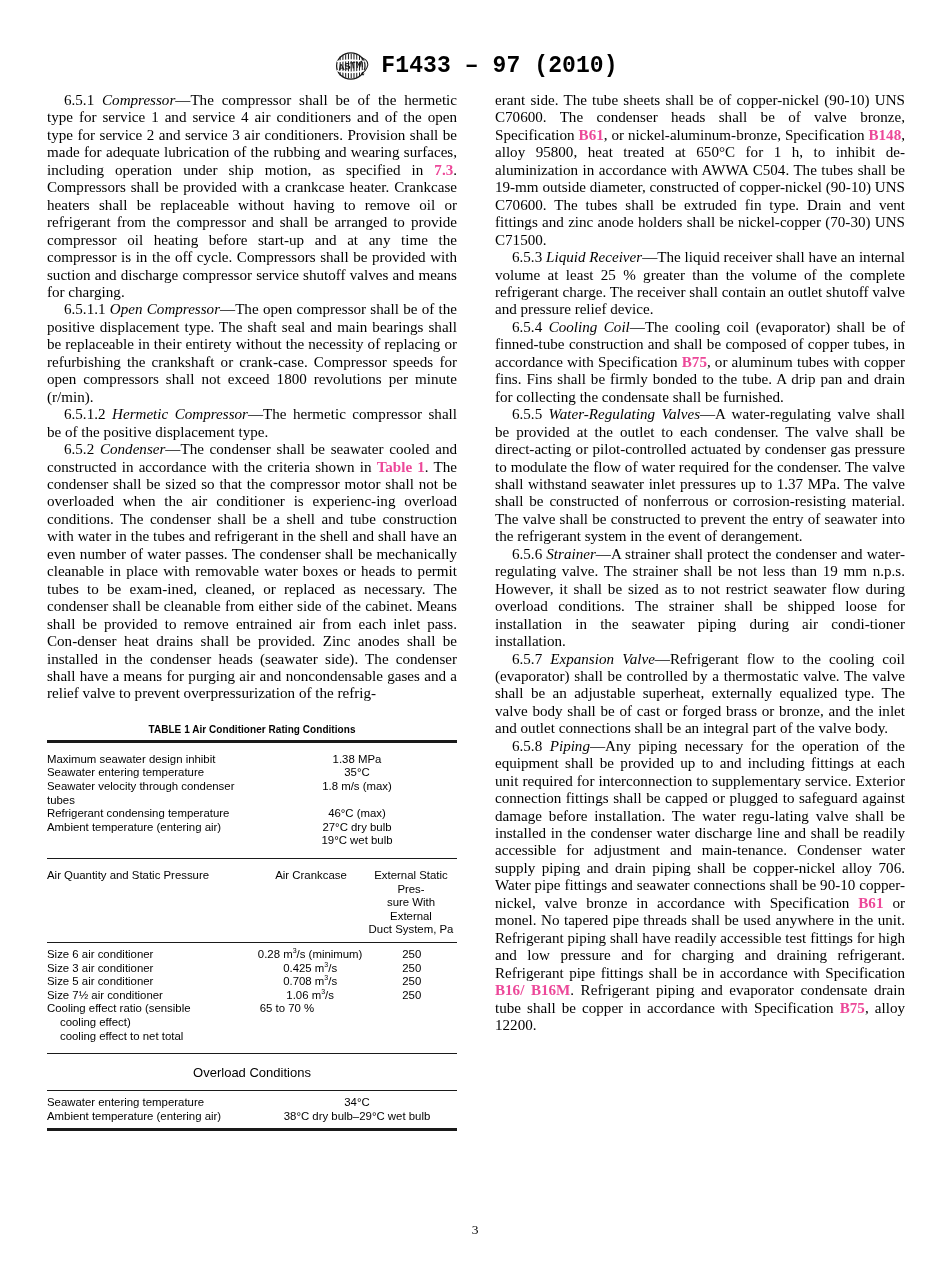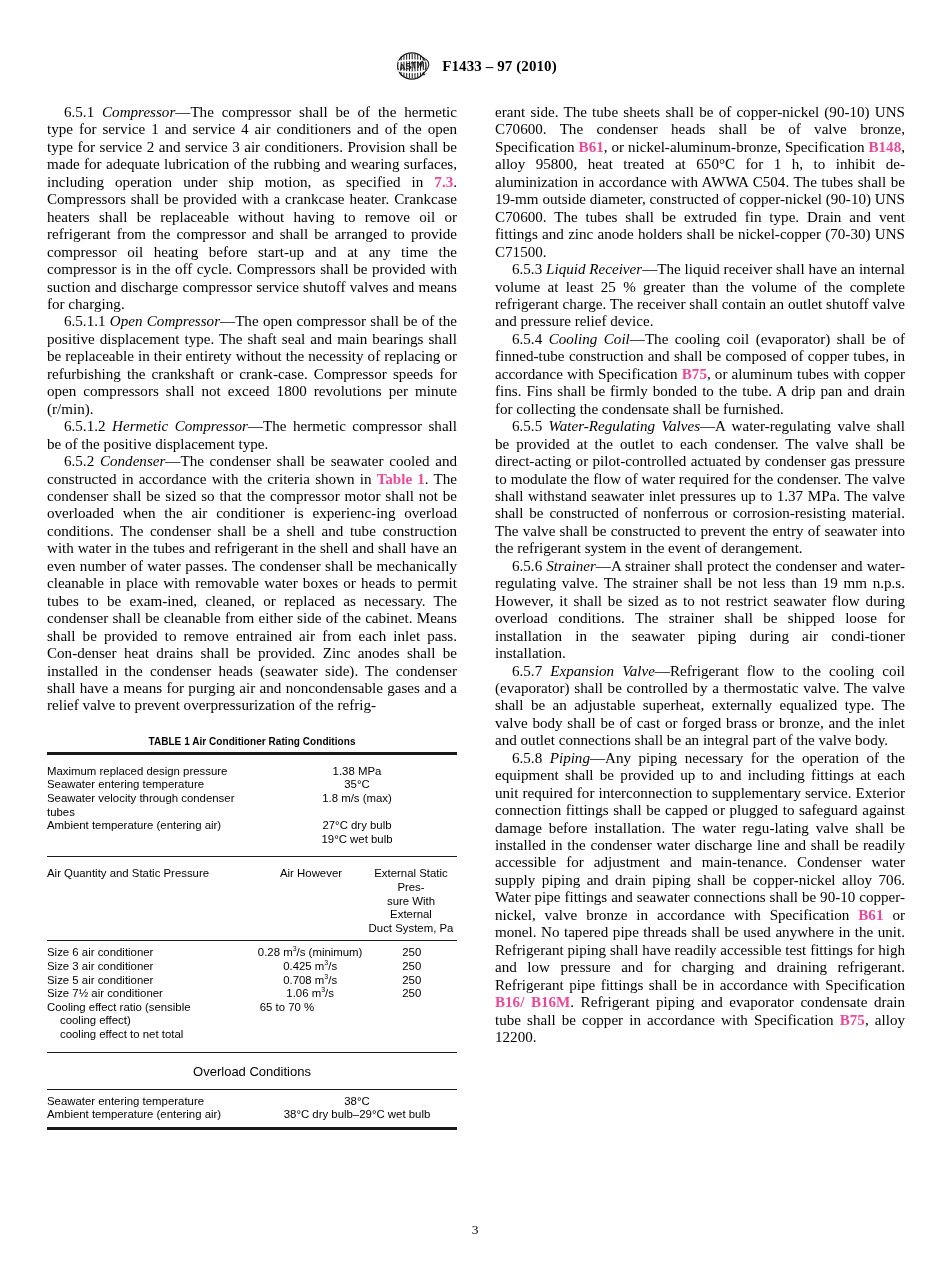--- a/index.html
+++ b/index.html
@@ -31,31 +31,31 @@
     padding-top: 44px;
     height: 44px;
   }
   .astm-logo {
     width: 40px;
     height: 30px;
     flex: 0 0 auto;
     display: block;
   }
   .header-title {
-    font-family: Liberation Serif, serif;
+    font-family: Liberation Mono, monospace;
     font-weight: bold;
-    font-size: 15px;
+    font-size: 23px;
     letter-spacing: 0.1px;
     white-space: nowrap;
   }
 
   
   .columns {
     position: absolute;
-    top: 104px;
+    top: 92px;
     left: 47px;
     width: 858px;
     display: flex;
     gap: 38px;
   }
   .col {
     width: 410px;
     flex: 0 0 410px;
   }
   p.body {
@@ -194,51 +194,55 @@
 
       <div class="table-wrap">
         <div class="table-title">TABLE 1 Air Conditioner Rating Conditions</div>
         <div class="rule-double"></div>
 
         <div class="sp10"></div>
 
         <table class="tbl">
           <tbody>
             <tr>
-              <td class="c-label">Maximum replaced design pressure</td>
+              <td class="c-label">Maximum seawater design inhibit</td>
               <td class="c-mid" colspan="2">1.38 MPa</td>
             </tr>
             <tr>
               <td class="c-label">Seawater entering temperature</td>
               <td class="c-mid" colspan="2">35°C</td>
             </tr>
             <tr>
               <td class="c-label">Seawater velocity through condenser tubes</td>
               <td class="c-mid" colspan="2">1.8 m/s (max)</td>
+            </tr>
+            <tr>
+              <td class="c-label">Refrigerant condensing temperature</td>
+              <td class="c-mid" colspan="2">46°C (max)</td>
             </tr>
             <tr>
               <td class="c-label">Ambient temperature (entering air)</td>
               <td class="c-mid" colspan="2">27°C dry bulb</td>
             </tr>
             <tr>
               <td class="c-label"></td>
               <td class="c-mid" colspan="2">19°C wet bulb</td>
             </tr>
           </tbody>
         </table>
 
         <div class="sp10"></div>
         <div class="rule-thin"></div>
         <div class="sp10"></div>
 
         <table class="tbl">
           <tbody>
             <tr>
               <td class="c-label hdr-label">Air Quantity and Static Pressure</td>
-              <td class="c-mid hdr-cell">Air However</td>
+              <td class="c-mid hdr-cell">Air Crankcase</td>
               <td class="c-right hdr-cell">
                 <span>External Static Pres-</span><br>
                 <span>sure With External</span><br>
                 <span>Duct System, Pa</span>
               </td>
             </tr>
           </tbody>
         </table>
 
         <div class="sp5"></div>
@@ -290,21 +294,21 @@
 
         <div class="overload-title">Overload Conditions</div>
 
         <div class="rule-thin"></div>
         <div class="sp5"></div>
 
         <table class="tbl">
           <tbody>
             <tr>
               <td class="c-label">Seawater entering temperature</td>
-              <td class="c-mid" colspan="2">38°C</td>
+              <td class="c-mid" colspan="2">34°C</td>
             </tr>
             <tr>
               <td class="c-label">Ambient temperature (entering air)</td>
               <td class="c-mid" colspan="2">38°C dry bulb–29°C wet bulb</td>
             </tr>
           </tbody>
         </table>
 
         <div class="sp5"></div>
         <div class="rule-bottom"></div>

